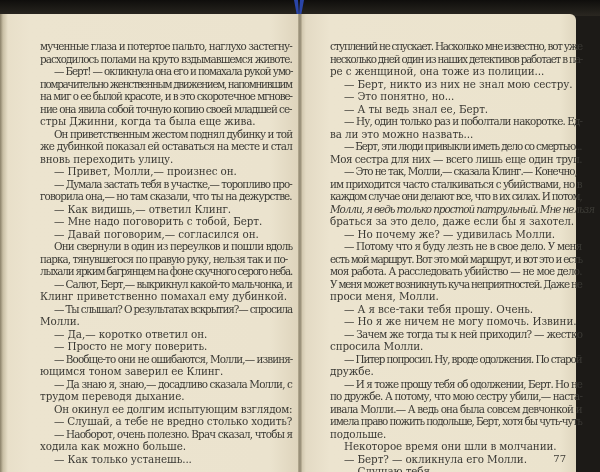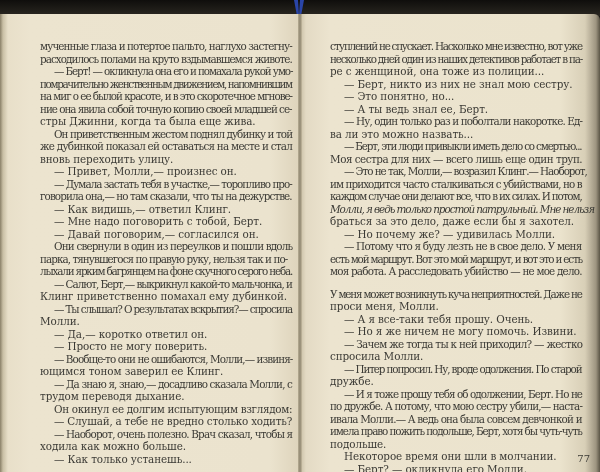--- a/index.html
+++ b/index.html
@@ -23,21 +23,21 @@
       background: #ece4cf;
       color: #3b3a35;
       box-sizing: border-box;
     }
     .page.left {
       left: 0; width: 357px;
       background: linear-gradient(90deg, #8a8068 0px, #c9bfa5 3px, #e8dfc9 8px, #ece4cf 30px, #ebe3ce 270px, #ddd3bb 300px);
       padding: 26px 8px 0 40px;
     }
     .page.right {
-      left: 300px; width: 300px;
+      left: 300px; width: 276px;
       background: linear-gradient(90deg, #c9bfa5 0px, #e3dac4 6px, #ece4cf 30px, #ebe3cd 260px, #d8cfb7 285px, #9d9480 296px, #5a5445 300px);
       padding: 26px 18px 0 30px;
       border-top-right-radius: 6px;
     }
     .line {
       font-size: 10.4px; line-height: 12.5px; white-space: nowrap;
       letter-spacing: -0.1px; text-align: justify;
     }
     .line.indent { padding-left: 14px; }
     .folio {
@@ -102,30 +102,30 @@
       <div class="line" style="letter-spacing: -1.24815px;">ступлений не спускает. Насколько мне известно, вот уже</div>
       <div class="line" style="letter-spacing: -1.21111px;">несколько дней один из наших детективов работает в па-</div>
       <div class="line">ре с женщиной, она тоже из полиции...</div>
       <div class="line indent">— Берт, никто из них не знал мою сестру.</div>
       <div class="line indent">— Это понятно, но...</div>
       <div class="line indent">— А ты ведь знал ее, Берт.</div>
       <div class="line indent" style="letter-spacing: -0.870833px;">— Ну, один только раз и поболтали накоротке. Ед-</div>
       <div class="line">ва ли это можно назвать...</div>
       <div class="line indent" style="letter-spacing: -1.16px;">— Берт, эти люди привыкли иметь дело со смертью...</div>
       <div class="line" style="letter-spacing: -0.491304px;">Моя сестра для них — всего лишь еще один труп.</div>
-      <div class="line indent" style="letter-spacing: -1.03617px;">— Это не так, Молли,— возразил Клинг.— Наоборот,</div>
+      <div class="line indent" style="letter-spacing: -1.03617px;">— Это не так, Молли,— сказала Клинг.— Конечно,</div>
       <div class="line" style="letter-spacing: -0.943137px;">им приходится часто сталкиваться с убийствами, но в</div>
       <div class="line" style="letter-spacing: -1.13704px;">каждом случае они делают все, что в их силах. И потом,</div>
       <div class="line" style="letter-spacing: -1.06078px; font-style: italic;">Молли, я ведь только простой патрульный. Мне нельзя</div>
       <div class="line">браться за это дело, даже если бы я захотел.</div>
       <div class="line indent">— Но почему же? — удивилась Молли.</div>
       <div class="line indent" style="letter-spacing: -0.7875px;">— Потому что я буду лезть не в свое дело. У меня</div>
       <div class="line" style="letter-spacing: -1.19091px;">есть мой маршрут. Вот это мой маршрут, и вот это и есть</div>
       <div class="line" style="letter-spacing: -0.8px;">моя работа. А расследовать убийство — не мое дело.</div>
-      <div class="line" style="letter-spacing: -1.19804px; margin-top: 10px;">У меня может возникнуть куча неприятностей. Даже не</div>
+      <div class="line" style="letter-spacing: -1.19804px;">У меня может возникнуть куча неприятностей. Даже не</div>
       <div class="line">проси меня, Молли.</div>
       <div class="line indent">— А я все-таки тебя прошу. Очень.</div>
       <div class="line indent">— Но я же ничем не могу помочь. Извини.</div>
       <div class="line indent" style="letter-spacing: -0.690909px;">— Зачем же тогда ты к ней приходил? — жестко</div>
       <div class="line">спросила Молли.</div>
       <div class="line indent" style="letter-spacing: -1.12083px;">— Питер попросил. Ну, вроде одолжения. По старой</div>
       <div class="line">дружбе.</div>
       <div class="line indent" style="letter-spacing: -0.951064px;">— И я тоже прошу тебя об одолжении, Берт. Но не</div>
       <div class="line" style="letter-spacing: -0.84px;">по дружбе. А потому, что мою сестру убили,— наста-</div>
       <div class="line" style="letter-spacing: -0.808333px;">ивала Молли.— А ведь она была совсем девчонкой и</div>

